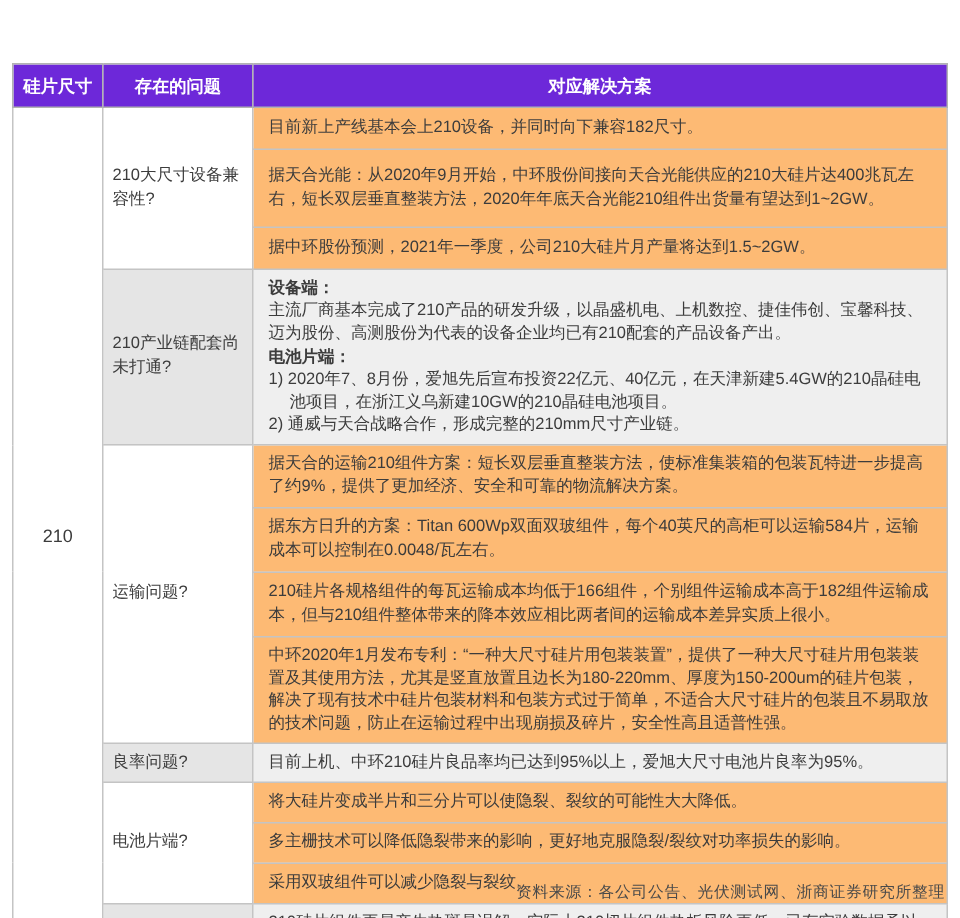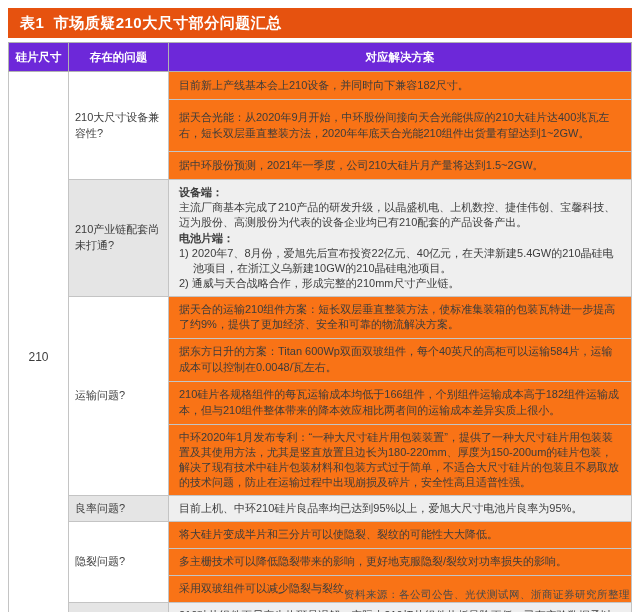--- a/index.html
+++ b/index.html
@@ -36,21 +36,21 @@
   td.wafer {
     text-align:center; vertical-align:middle;
     font-size:12px; background:#ffffff;
   }
   td.problem {
     vertical-align:middle;
     padding:4px 6px; line-height:1.45; background:#ffffff;
   }
   td.solution {
     padding:5px 10px; line-height:1.38; text-align:left;
-    vertical-align:middle; background:#f97316;
+    vertical-align:middle; background:#fdba74;
   }
   tr.alt td.problem  { background:#e5e5e5; }
   tr.alt td.solution { background:#efefef; }
 
   .h28{height:28px}.h52{height:52px}.h93{height:93px}.h44{height:28px}
   .h43{height:43px}.h51{height:51px}.h24{height:24px}.h26{height:26px}.h27{height:27px}
 
   .part-bold { font-weight:bold;font-family:Liberation Serif, serif; }
   .part-list { padding-left:14px; text-indent:-14px; }
 
@@ -59,21 +59,20 @@
     text-align:right;
     font-family:"Liberation Serif", serif;
     font-size:10.5px; color:#4a4a4a; letter-spacing:0.5px;margin-left:20px;
   }
 </style>
 </head>
 <body>
 
 <div class="page">
 
-  <div class="title-bar">表1  市场质疑210大尺寸部分问题汇总</div>
 
   <table class="report">
     <colgroup>
       <col class="col-wafer">
         <col class="col-problem">
         <col>
     </colgroup>
     <thead>
       <tr>
         <th>硅片尺寸</th>
@@ -119,21 +118,21 @@
       <tr>
         <td class="solution h51">中环2020年1月发布专利：“一种大尺寸硅片用包装装置”，提供了一种大尺寸硅片用包装装置及其使用方法，尤其是竖直放置且边长为180-220mm、厚度为150-200um的硅片包装，解决了现有技术中硅片包装材料和包装方式过于简单，不适合大尺寸硅片的包装且不易取放的技术问题，防止在运输过程中出现崩损及碎片，安全性高且适普性强。</td>
       </tr>
 
       <tr class="alt">
         <td class="problem">良率问题?</td>
         <td class="solution h24">目前上机、中环210硅片良品率均已达到95%以上，爱旭大尺寸电池片良率为95%。</td>
       </tr>
 
       <tr>
-        <td class="problem" rowspan="3">隐裂问题?</td>
+        <td class="problem" rowspan="3">电池片端?</td>
         <td class="solution h26">将大硅片变成半片和三分片可以使隐裂、裂纹的可能性大大降低。</td>
       </tr>
       <tr>
         <td class="solution h27">多主栅技术可以降低隐裂带来的影响，更好地克服隐裂/裂纹对功率损失的影响。</td>
       </tr>
       <tr>
         <td class="solution h27">采用双玻组件可以减少隐裂与裂纹。</td>
       </tr>
 
       <tr class="alt">

